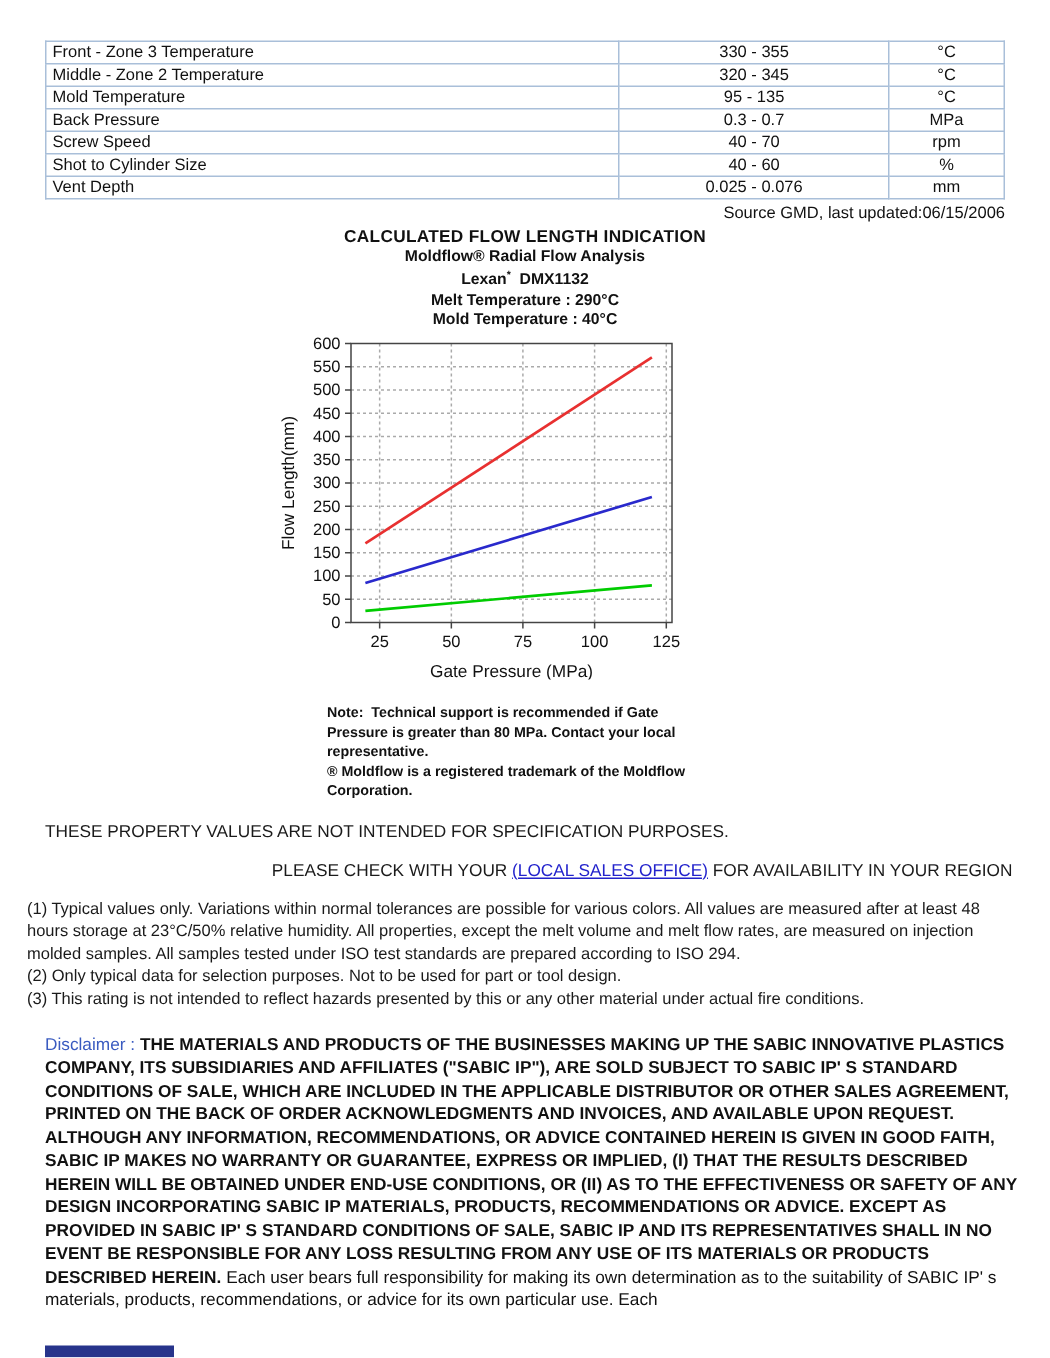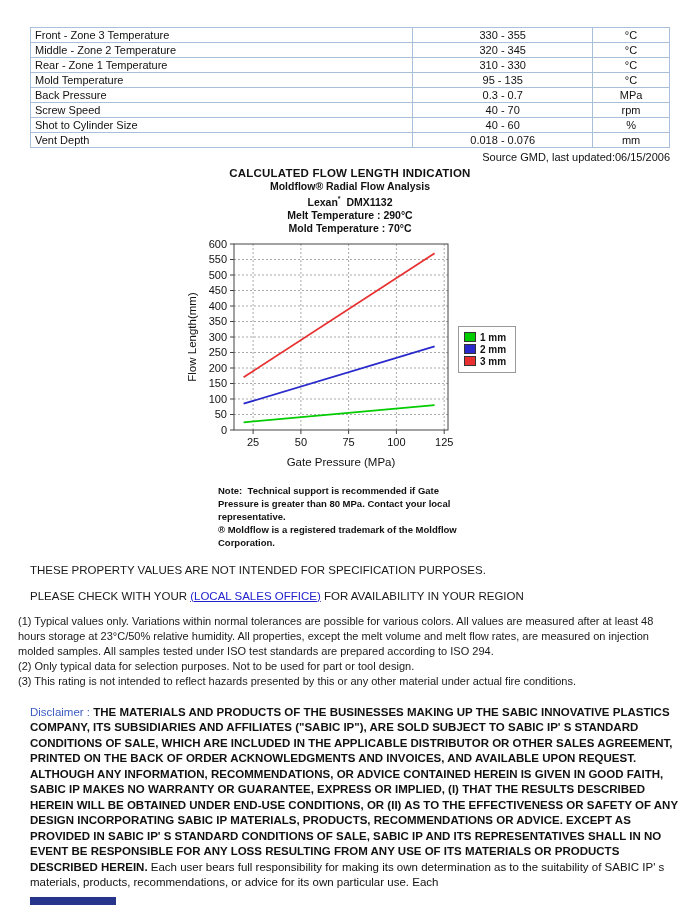--- a/index.html
+++ b/index.html
@@ -46,21 +46,21 @@
     border:1px solid #999;padding:4px 9px 4px 5px;
   }
   .legend-item{display:flex;align-items:center;margin:1px 0;}
   .legend-swatch{width:12px;height:10px;border:1px solid #333;margin-right:4px;}
   .legend-label{font-size:10px;font-weight:bold;color:#111;white-space:nowrap;}
   
   .chart-note{margin:14px 12px 0 218px;font-size:9.5px;font-weight:bold;line-height:13px;color:#111;}
   .chart-note div{white-space:pre;}
   
   .spec-statement{margin:15px 0 0 30px;width:645px;font-size:11.5px;color:#1a1a1a;}
-  .availability{margin:14px 0 0 30px;width:645px;font-size:11.5px;color:#1a1a1a;}
+  .availability{margin:14px 0 0 30px;width:645px;font-size:11.5px;color:#1a1a1a;text-align:right;}
   .availability a{color:var(--link-blue);text-decoration:underline;cursor:pointer;}
   .footnotes{margin:12px 0 0 18px;width:645px;font-size:11px;line-height:15px;color:#1a1a1a;}
   .disclaimer{margin:16px 0 0 30px;width:648px;font-size:11.5px;line-height:15.5px;color:#111;}
   .disclaimer .dlabel{color:var(--disclaimer-blue);font-weight:normal;}
   .disclaimer .dbold{font-weight:bold;margin-top:46px;}
   .band-fragment{
     position:absolute;left:30px;top:897px;width:86px;height:8px;
     background:var(--band-navy);
   }
 </style>
@@ -75,25 +75,20 @@
           <td class="c-prop">Front - Zone 3 Temperature</td>
           <td class="c-val">330 - 355</td>
           <td class="c-unit">°C</td>
         </tr>
         <tr>
           <td class="c-prop">Middle - Zone 2 Temperature</td>
           <td class="c-val">320 - 345</td>
           <td class="c-unit">°C</td>
         </tr>
         <tr>
-          <td class="c-prop">Rear - Zone 1 Temperature</td>
-          <td class="c-val">310 - 330</td>
-          <td class="c-unit">°C</td>
-        </tr>
-        <tr>
           <td class="c-prop">Mold Temperature</td>
           <td class="c-val">95 - 135</td>
           <td class="c-unit">°C</td>
         </tr>
         <tr>
           <td class="c-prop">Back Pressure</td>
           <td class="c-val">0.3 - 0.7</td>
           <td class="c-unit">MPa</td>
         </tr>
         <tr>
@@ -101,34 +96,34 @@
           <td class="c-val">40 - 70</td>
           <td class="c-unit">rpm</td>
         </tr>
         <tr>
           <td class="c-prop">Shot to Cylinder Size</td>
           <td class="c-val">40 - 60</td>
           <td class="c-unit">%</td>
         </tr>
         <tr>
           <td class="c-prop">Vent Depth</td>
-          <td class="c-val">0.018 - 0.076</td>
+          <td class="c-val">0.025 - 0.076</td>
           <td class="c-unit">mm</td>
         </tr>
       </tbody>
   </table>
 
   <div class="source-note">Source GMD, last updated:06/15/2006</div>
 
   <div class="chart-header">
     <div class="ch1">CALCULATED FLOW LENGTH INDICATION</div>
     <div class="ch2">Moldflow® Radial Flow Analysis</div>
     <div class="ch2"><span>Lexan</span><sup>*</sup>&nbsp;&nbsp;<span>DMX1132</span></div>
     <div class="ch2">Melt Temperature : 290°C</div>
-    <div class="ch2">Mold Temperature : 70°C</div>
+    <div class="ch2">Mold Temperature : 40°C</div>
   </div>
 
   <div class="chart-area">
     <svg id="flow-chart" width="290" height="232" xmlns="http://www.w3.org/2000/svg">
         <line class="grid" x1="71.1" y1="8" x2="71.1" y2="194"></line>
         <line class="grid" x1="118.9" y1="8" x2="118.9" y2="194"></line>
         <line class="grid" x1="166.6" y1="8" x2="166.6" y2="194"></line>
         <line class="grid" x1="214.4" y1="8" x2="214.4" y2="194"></line>
         <line class="grid" x1="262.2" y1="8" x2="262.2" y2="194"></line>
         <line class="grid" x1="52" y1="178.5" x2="266" y2="178.5"></line>
@@ -178,34 +173,20 @@
         <line class="axisline" x1="48" y1="23.5" x2="52" y2="23.5"></line>
         <text class="ticktext" x="45" y="27.0" text-anchor="end">550</text>
         <line class="axisline" x1="48" y1="8.0" x2="52" y2="8.0"></line>
         <text class="ticktext" x="45" y="11.5" text-anchor="end">600</text>
         <polyline points="61.6,186.3 252.6,169.2" fill="none" stroke="#00cc00" stroke-width="1.8"></polyline>
         <polyline points="61.6,167.7 252.6,110.3" fill="none" stroke="#2929cc" stroke-width="1.8"></polyline>
         <polyline points="61.6,141.3 252.6,17.3" fill="none" stroke="#e83030" stroke-width="1.8"></polyline>
         <text class="axlabel" transform="translate(14,101) rotate(-90)" text-anchor="middle">Flow Length(mm)</text>
         <text class="axlabel" x="159" y="230" text-anchor="middle">Gate Pressure (MPa)</text>
       </svg>
-    <div class="legend" id="chart-legend">
-        <div class="legend-item">
-          <span class="legend-swatch" style="background: rgb(0, 204, 0);"></span>
-          <span class="legend-label">1 mm</span>
-        </div>
-        <div class="legend-item">
-          <span class="legend-swatch" style="background: rgb(41, 41, 204);"></span>
-          <span class="legend-label">2 mm</span>
-        </div>
-        <div class="legend-item">
-          <span class="legend-swatch" style="background: rgb(232, 48, 48);"></span>
-          <span class="legend-label">3 mm</span>
-        </div>
-      </div>
   </div>
 
   <div class="chart-note" id="chart-note">
       <div>Note:  Technical support is recommended if Gate</div>
       <div>Pressure is greater than 80 MPa. Contact your local</div>
       <div>representative.</div>
       <div>® Moldflow is a registered trademark of the Moldflow</div>
       <div>Corporation.</div>
     </div>
 

